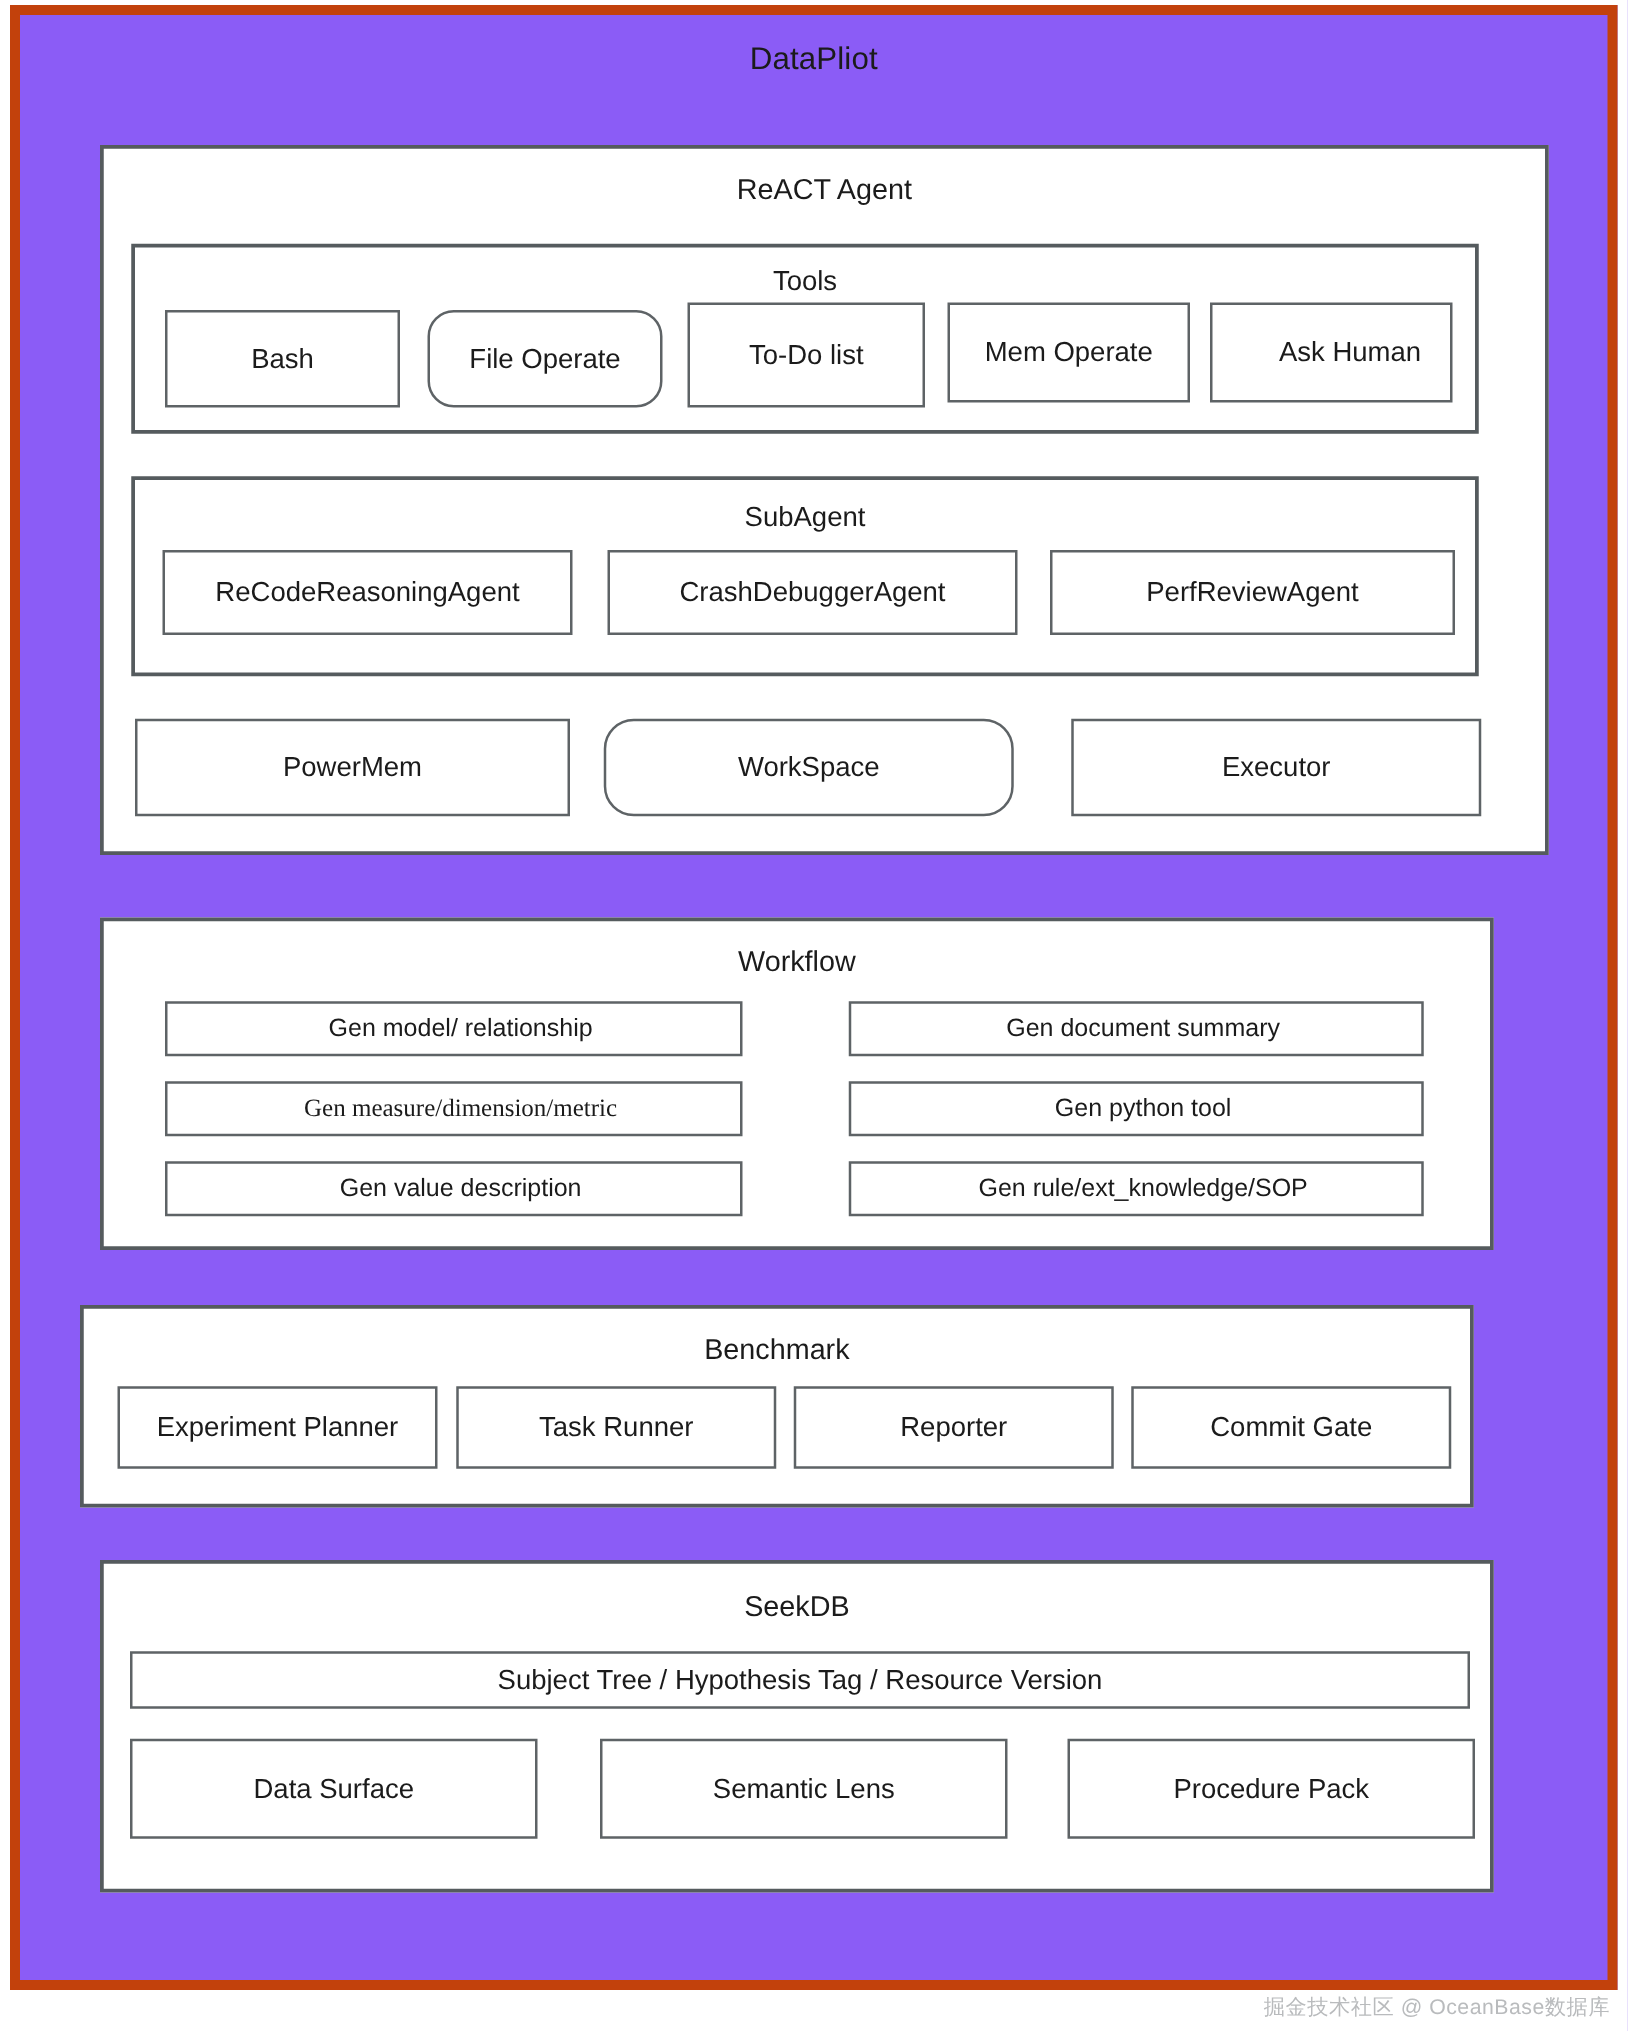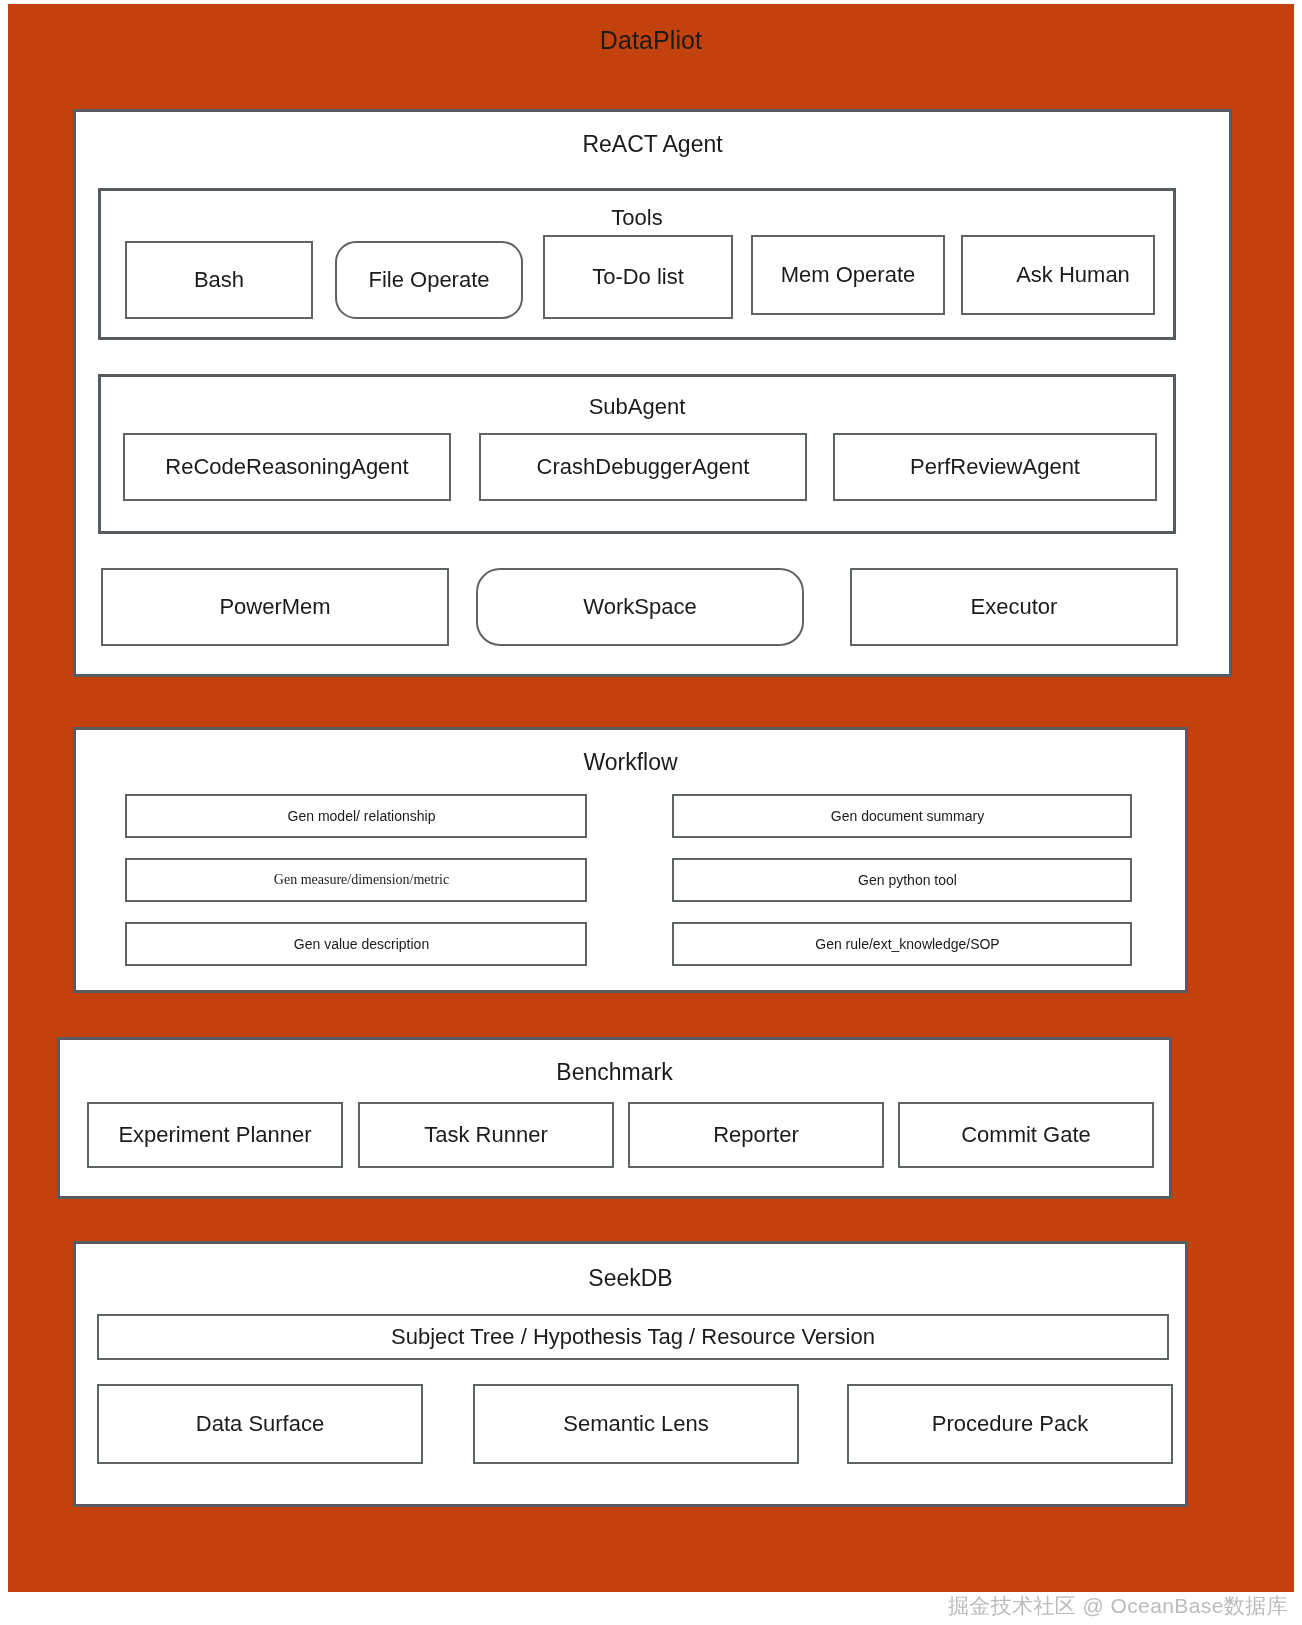--- a/index.html
+++ b/index.html
@@ -23,23 +23,23 @@
     overflow: hidden;
   }
 
   
   .outer-frame {
     position: absolute;
     left: 8px;
     top: 4px;
     width: 1286px;
     height: 1588px;
-    border: 1px solid #c2410c;
+    border: 8px solid #c2410c;
     box-sizing: border-box;
-    background: #c2410c;
+    background: #8b5cf6;
   }
 
   .root-title {
     position: absolute;
     left: 0;
     right: 0;
     top: 20px;
     text-align: center;
     font-size: 25px;
     line-height: 30px;
@@ -90,30 +90,30 @@
     display: flex;
     align-items: center;
     justify-content: center;
     font-size: 22px;
     line-height: 26px;
     color: #1b1b1b;
     text-align: center;
     padding: 0 6px;
   }
   .node.slim {
-    font-size: 14px;
+    font-size: 20px;
     padding-left: 17px;
   }
 
   
   .watermark {
     position: absolute;
     right: 14px;
     bottom: 8px;
-    font-size: 21px;
+    font-size: 17px;
     line-height: 22px;
     color: #b9bbbd;
     white-space: nowrap;
     letter-spacing: 0.4px;
   }
 </style>
 </head>
 <body>
 
 <div id="canvas">

